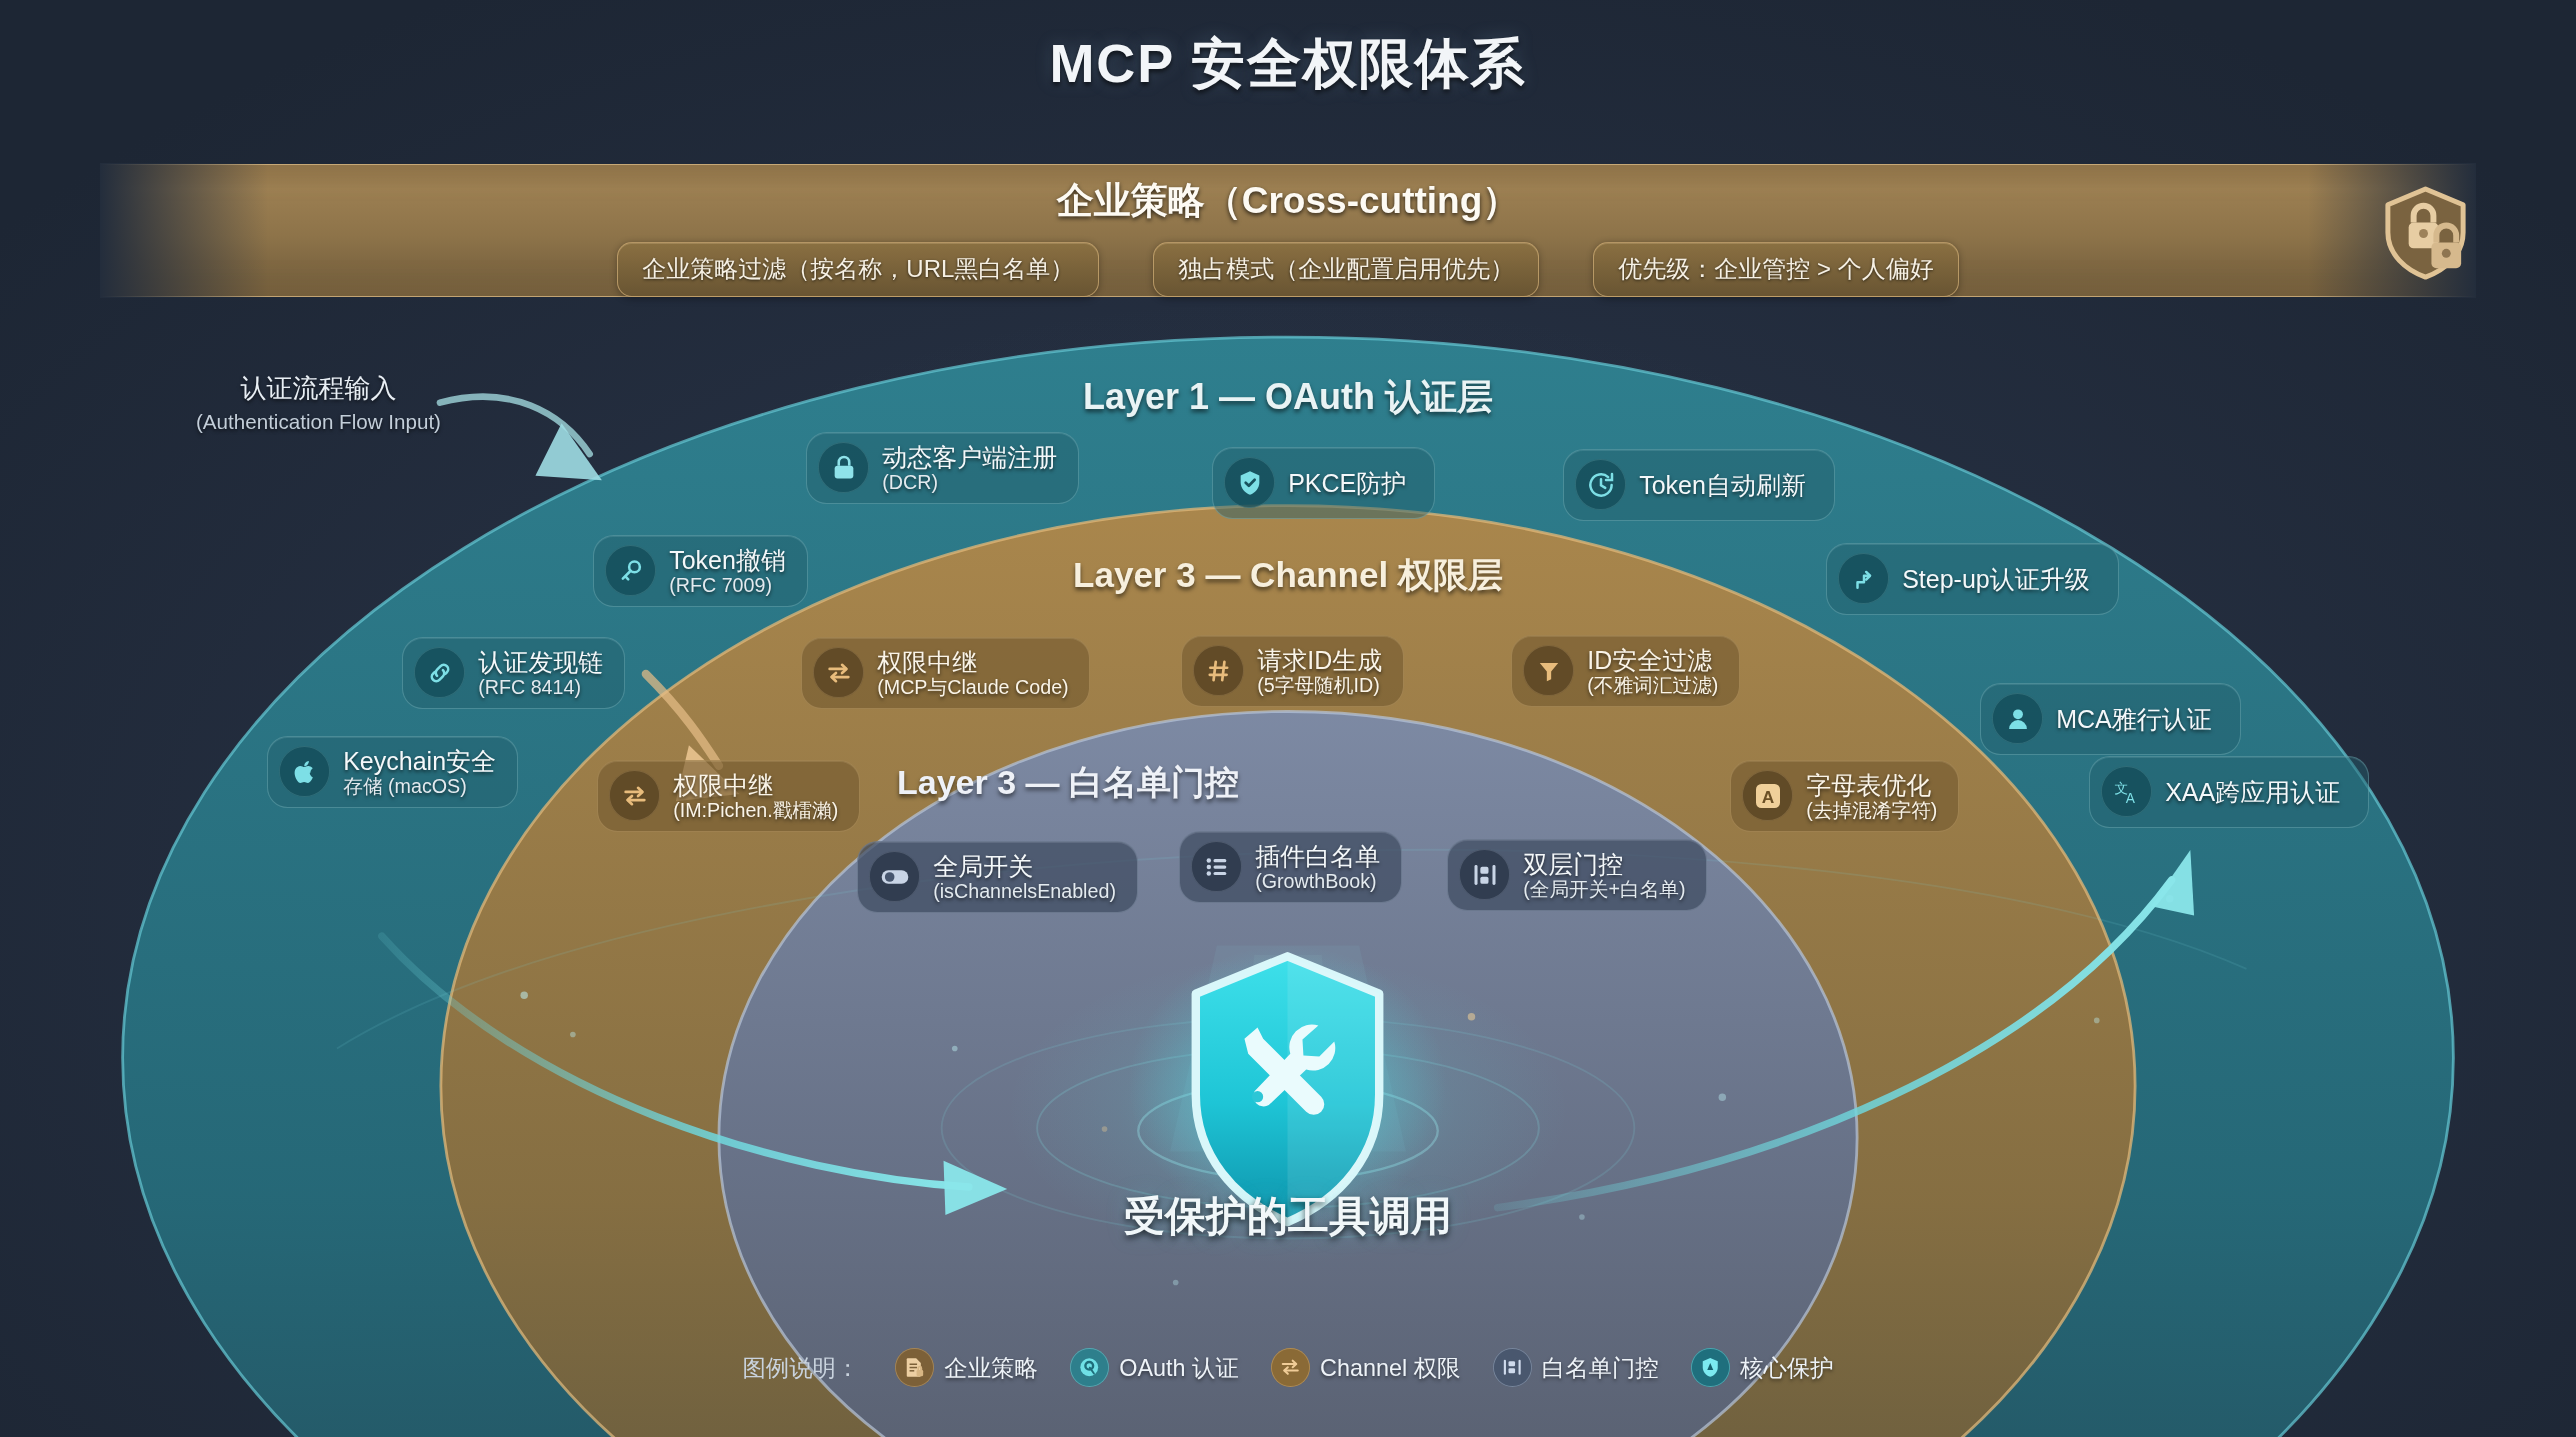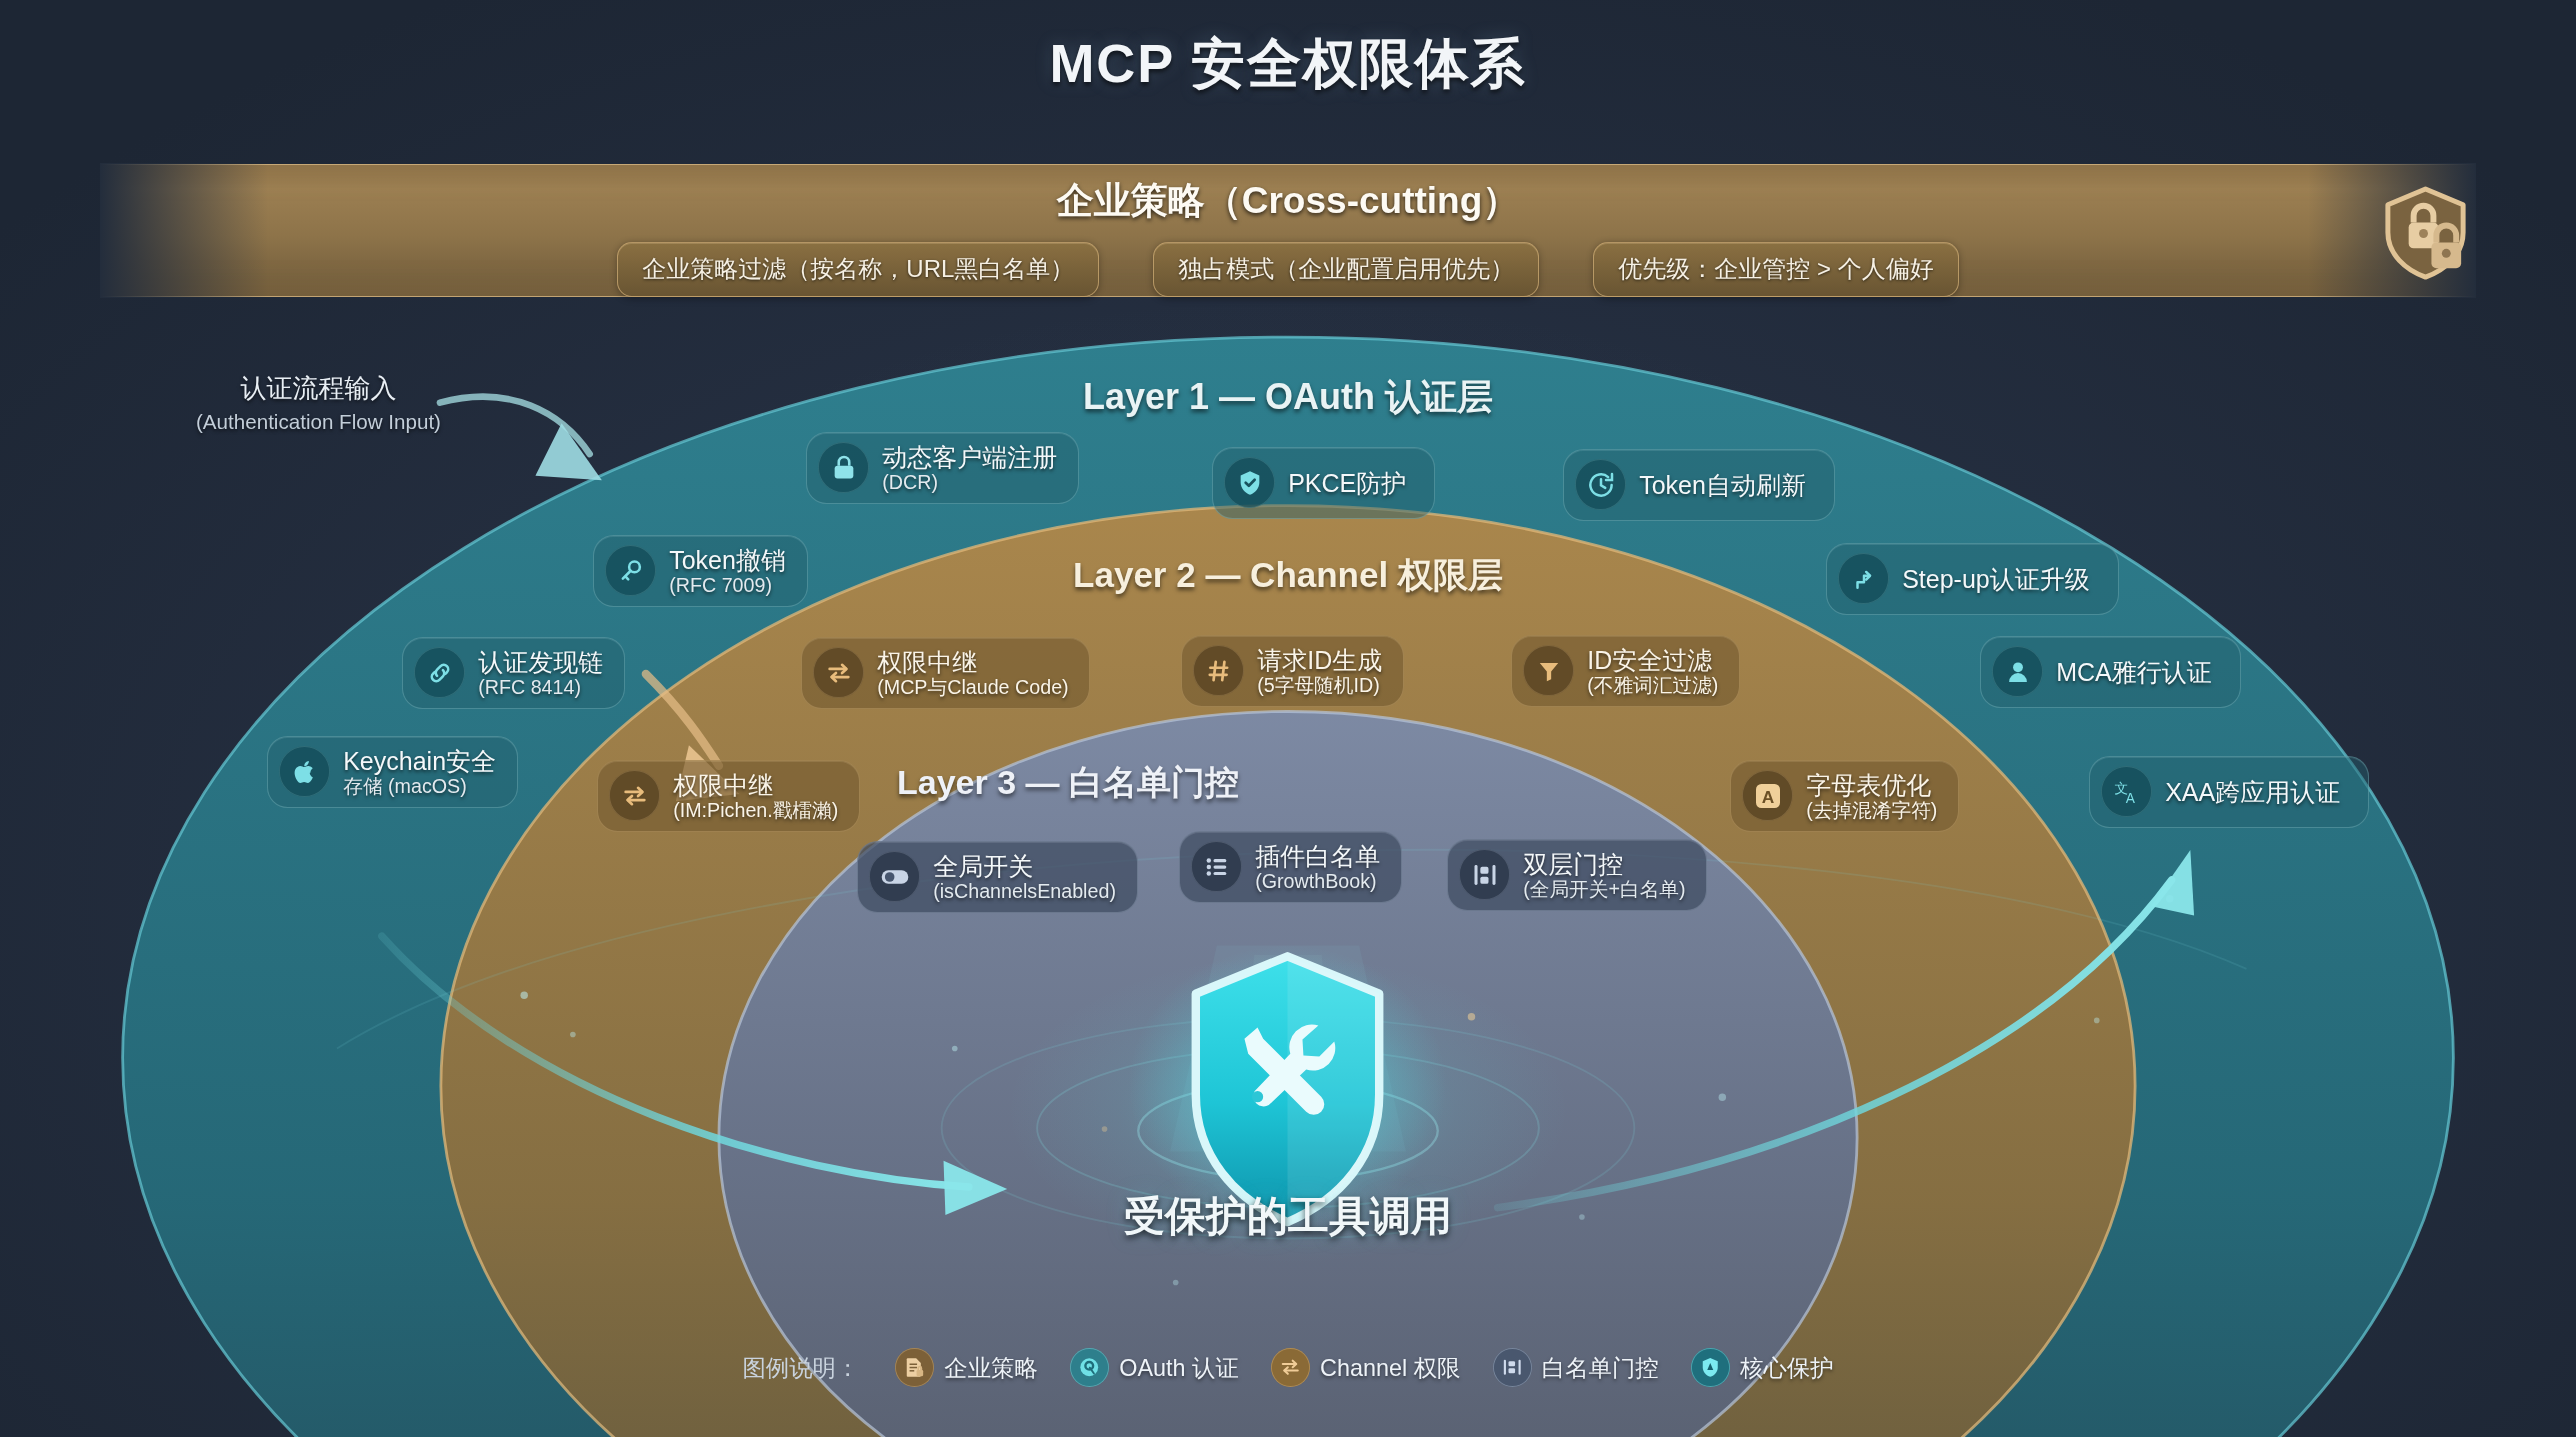--- a/index.html
+++ b/index.html
@@ -254,21 +254,21 @@
   <path d="M61 60 V53 a10 10 0 0 1 20 0 V60" fill="none" stroke="#d6b98d" stroke-width="6"></path>
   <circle cx="71" cy="71" r="4.5" fill="#8e7551"></circle>
 </svg>
 
 <div id="annot">
   <div class="a1">认证流程输入</div>
   <div class="a2">(Authentication Flow Input)</div>
 </div>
 
 <div class="layer-title" id="l1-title">Layer 1 — OAuth 认证层</div>
-<div class="layer-title" id="l2-title">Layer 2 — Channel 权限层</div>
+<div class="layer-title" id="l2-title">Layer 3 — Channel 权限层</div>
 <div class="layer-title" id="l3-title">Layer 3 — 白名单门控</div>
 
 <div class="pill teal" style="left:758px;  top:432px;">
   <span class="ic">
     <svg width="28" height="28" viewBox="0 0 24 24" fill="none" stroke="#8fe3ea" stroke-width="2.2">
       <rect x="4" y="10" width="16" height="11" rx="2.5" fill="#8fe3ea" stroke="none"></rect>
       <path d="M7.5 10V7a4.5 4.5 0 0 1 9 0v3"></path>
     </svg>
   </span>
   <span class="tx">
@@ -350,21 +350,21 @@
       <path d="M6 20 V15 H12 V9 H17"></path>
       <path d="M14 5.5 L17.6 9 L14 12.6"></path>
     </svg>
   </span>
   <span class="tx">
     <span class="t1">Step-up认证升级</span>
     <span class="t2"></span>
   </span>
 </div>
 
-<div class="pill teal inline" style="left:1932px; top:636px;text-align:center;">
+<div class="pill teal inline" style="left:1932px; top:683px;text-align:center;">
   <span class="ic">
     <svg width="28" height="28" viewBox="0 0 24 24" fill="#7ddfe6">
       <circle cx="12" cy="8" r="4.2"></circle>
       <path d="M4.4 20.5 a7.6 7.6 0 0 1 15.2 0 Z"></path>
     </svg>
   </span>
   <span class="tx">
     <span class="t1">MCA雅行认证</span>
     <span class="t2"></span>
   </span>

